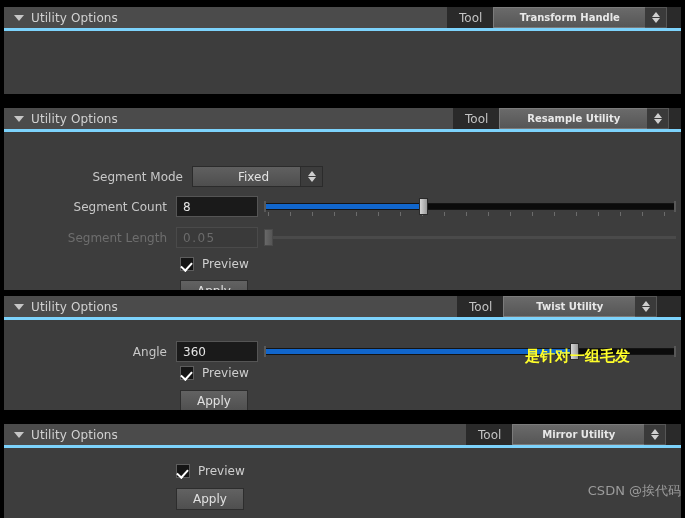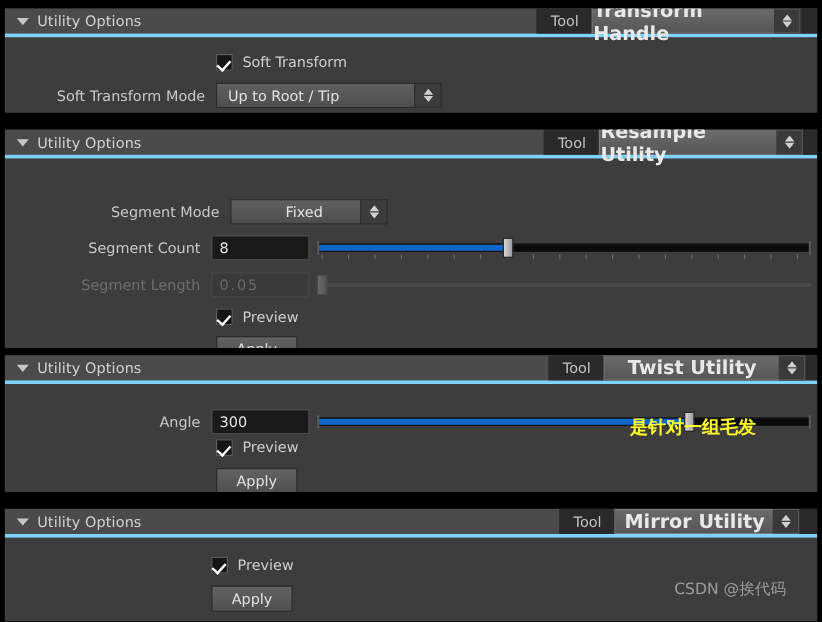--- a/index.html
+++ b/index.html
@@ -35,21 +35,21 @@
   }
   .tool-label{font-size:12px;color:#c3c3c3;padding-right:11px;}
   .tool-combo{
     position:relative;height:21px;width:152px;
     background:linear-gradient(#6a6a6a,#565656);
     border:1px solid #7b7b7b;
     border-right:none;
     display:flex;align-items:center;justify-content:center;
     box-sizing:border-box;
   }
-  .tool-combo .txt{font-size:16px;font-weight:bold;color:#e8e8e8;}
+  .tool-combo .txt{font-size:10px;font-weight:bold;color:#e8e8e8;}
   .tool-spin{
     height:21px;width:22px;background:#3a3a3a;
     border:1px solid #565656;border-left:none;
     display:flex;flex-direction:column;align-items:center;justify-content:center;
     box-sizing:border-box;
   }
   .sp-up{width:0;height:0;border-left:4px solid transparent;border-right:4px solid transparent;border-bottom:5px solid #cfcfcf;margin-bottom:1px;}
   .sp-dn{width:0;height:0;border-left:4px solid transparent;border-right:4px solid transparent;border-top:5px solid #cfcfcf;}
 
   
@@ -151,38 +151,20 @@
         <div class="tool-combo">
           <span class="txt">Transform Handle</span>
         </div>
         <div class="tool-spin">
           <span class="sp-up"></span>
           <span class="sp-dn"></span>
         </div>
       </div>
     </div>
 
-    <div class="body" style="height:66px;">
-      <div class="row" style="left:176px;top:14px;">
-        <div class="chk">
-          <span class="box"></span>
-          <span class="cap">Soft Transform</span>
-        </div>
-      </div>
-      <div class="row" style="left:0px;top:38px;">
-        <div class="lbl" style="width:176px;">Soft Transform Mode</div>
-        <div class="combo" style="width:188px;">
-          <div class="face">Up to Root / Tip</div>
-          <div class="spin">
-            <span class="sp-up"></span>
-            <span class="sp-dn"></span>
-          </div>
-        </div>
-      </div>
-    </div>
   </div>
 
   <div class="panel" style="top:108px;height:182px;">
     <div class="panel-header">
       <div class="disc-tri"></div>
       <span class="panel-title">Utility Options</span>
       <div class="tool-zone" style="width:216px;">
         <span class="tool-label">Tool</span>
         <div class="tool-combo" style="width:148px;">
           <span class="txt">Resample Utility</span>
@@ -267,35 +249,35 @@
       </div>
     </div>
   </div>
 
   <div class="panel" style="top:296px;height:114px;">
     <div class="panel-header">
       <div class="disc-tri"></div>
       <span class="panel-title">Utility Options</span>
       <div class="tool-zone" style="width:212px;">
         <span class="tool-label">Tool</span>
-        <div class="tool-combo" style="width:146px;">
+        <div class="tool-combo" style="width:132px;">
           <span class="txt">Twist Utility</span>
         </div>
         <div class="tool-spin">
           <span class="sp-up"></span>
           <span class="sp-dn"></span>
         </div>
       </div>
     </div>
 
     <div class="body" style="height:93px;">
       <div class="row" style="left:0px;top:21px;">
         <div class="lbl" style="width:172px;">Angle</div>
         <div class="field" style="width:82px;">
-          <span>300</span>
+          <span>360</span>
         </div>
         <div class="slider" style="width:412px;margin-left:6px;">
           <div class="track"></div>
           <div class="fill" style="width:308px;"></div>
           <div class="cap-l"></div>
           <div class="cap-r"></div>
           <div class="knob" style="left:306px;"></div>
         </div>
       </div>
 
@@ -340,15 +322,15 @@
         </div>
       </div>
       <div class="row" style="left:172px;top:40px;">
         <div class="btn" style="width:68px;">
           <span>Apply</span>
         </div>
       </div>
     </div>
   </div>
 
-  <div class="wm" style="right:30px;bottom:18px;">CSDN @挨代码</div>
+  <div class="wm" style="right:4px;bottom:18px;">CSDN @挨代码</div>
 
 </div>
 
 </body></html>

